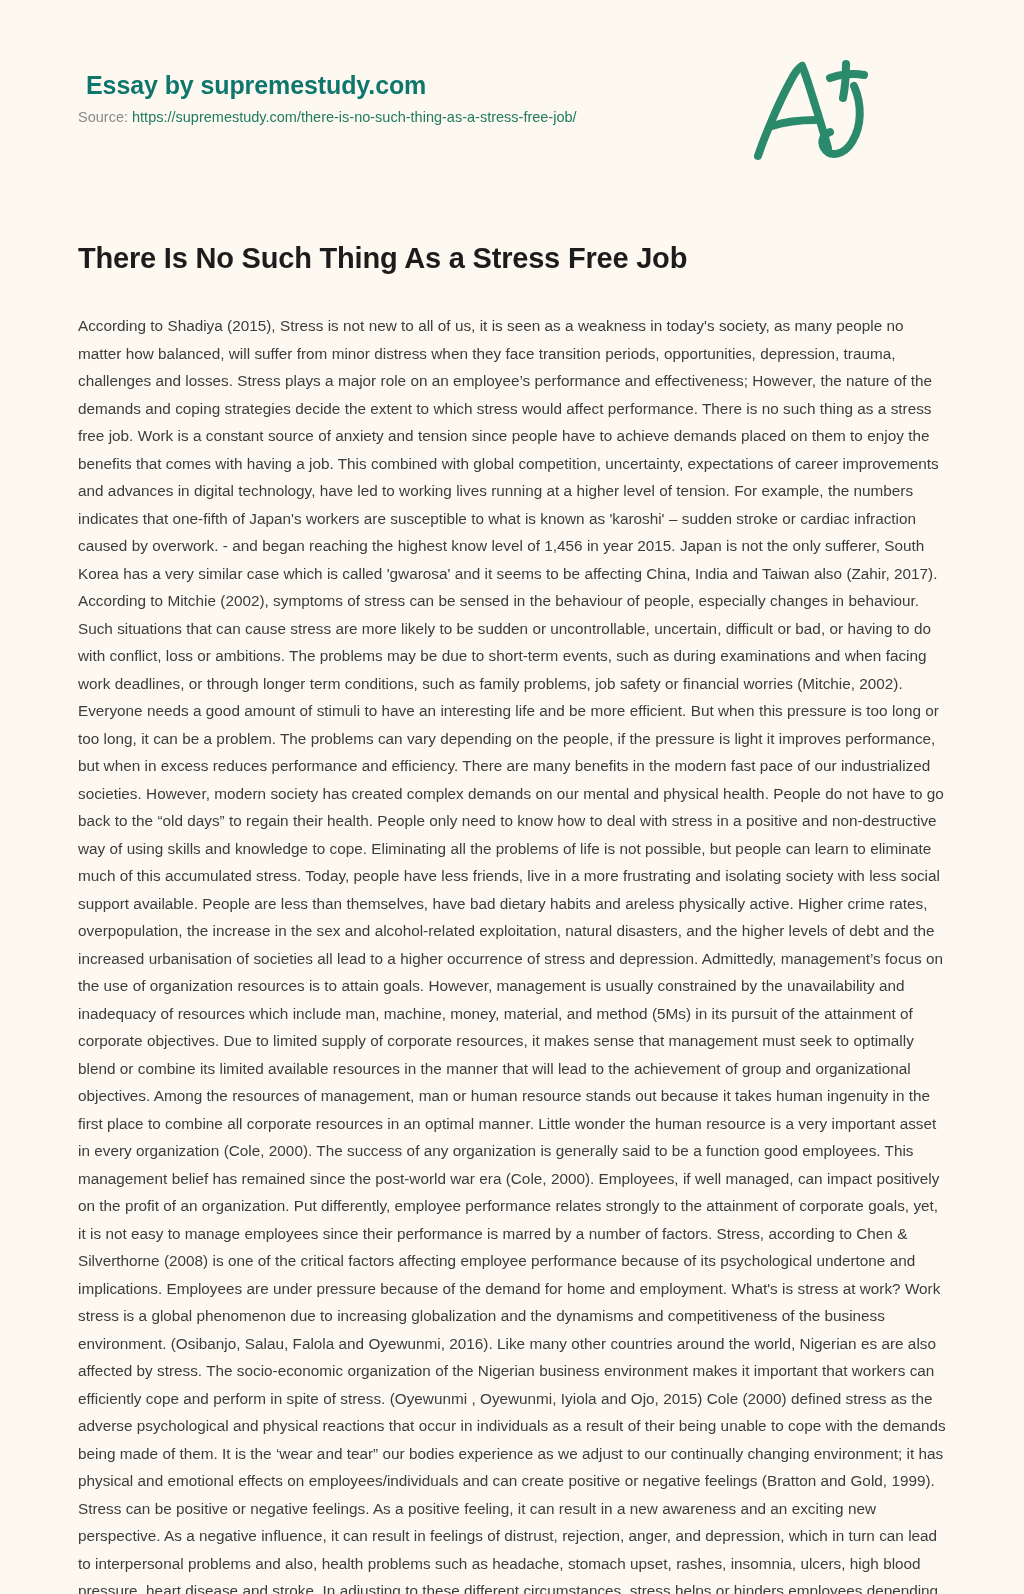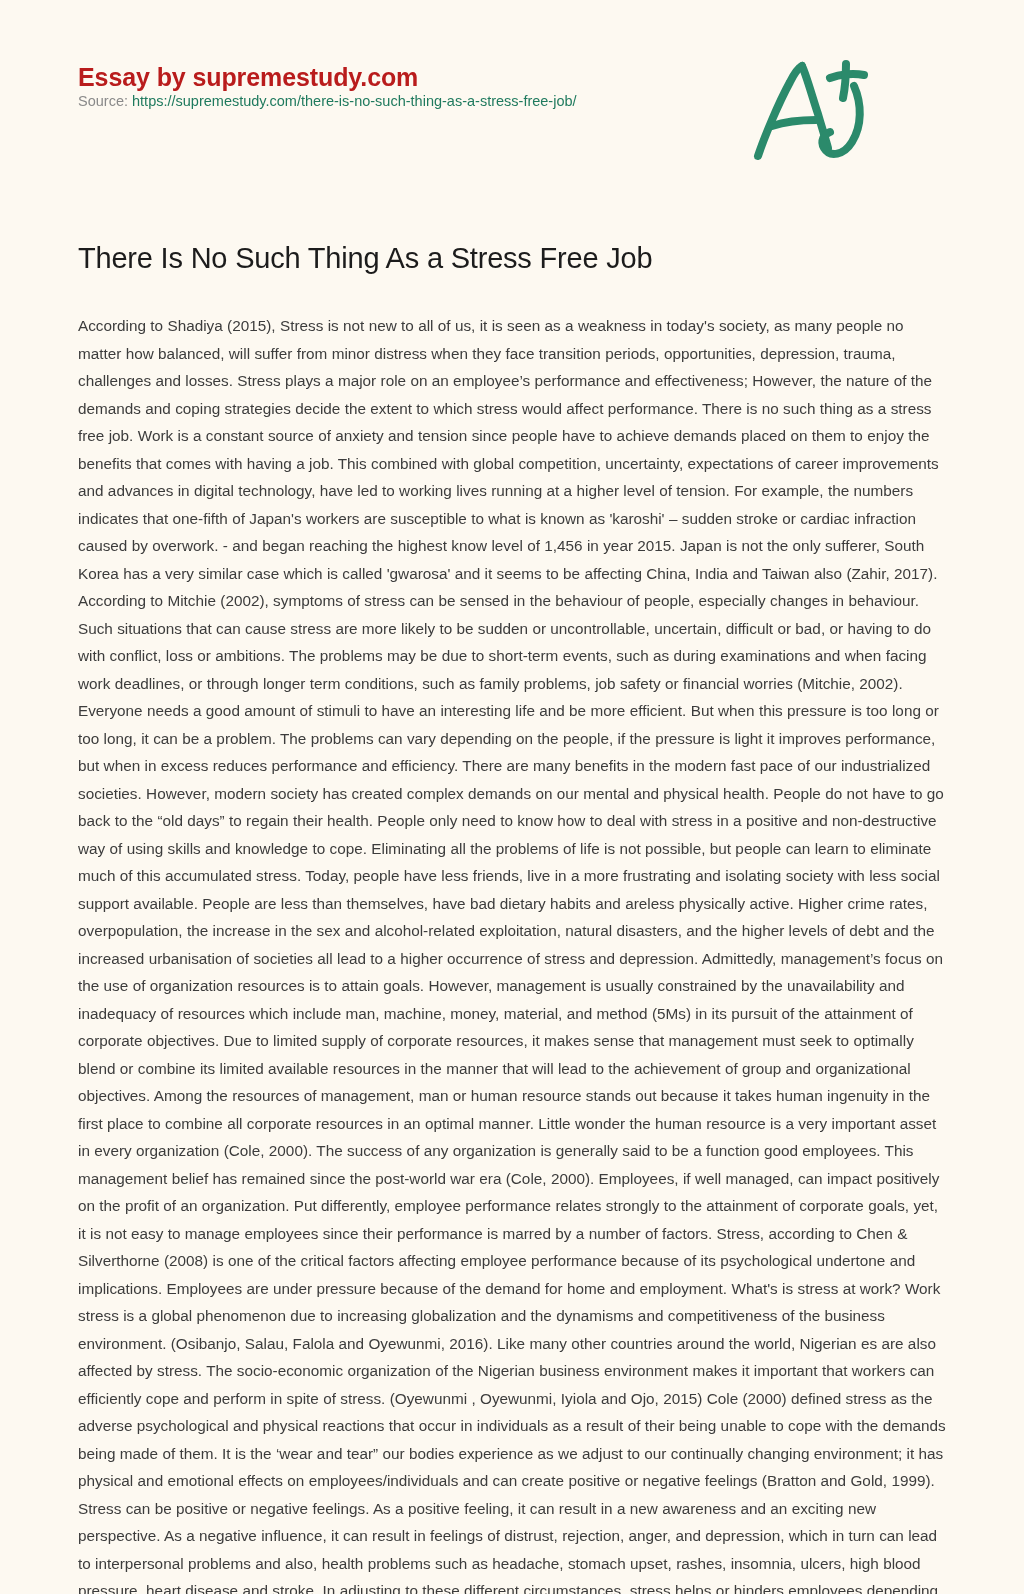--- a/index.html
+++ b/index.html
@@ -28,24 +28,24 @@
   .header {
     position: relative;
     padding-top: 62px;
     height: 118px;
     box-sizing: border-box;
   }
 
   .brand-title {
     font-size: 25px;
     font-weight: bold;
-    color: #b91c1c;
+    color: #0f766e;
     letter-spacing: -0.1px;
     line-height: 1.2;
-    margin: 0;
+    margin: 8px;
   }
 
   .source-line {
     margin-top: 0;
     font-size: 14.5px;
     color: #8a8a8a;
     line-height: 1.3;
     white-space: nowrap;
   }
 
@@ -71,21 +71,21 @@
     height: 120px;
   }
 
   
   .article {
     padding-top: 122px;
   }
 
   .article-title {
     font-size: 29px;
-    font-weight: normal;
+    font-weight: bold;
     color: #1c1c1c;
     letter-spacing: -0.2px;
     line-height: 1.25;
     margin: 0 0 36px 0;
   }
 
   .article-body p {
     margin: 0;
     font-size: 15.3px;
     line-height: 27.5px;

